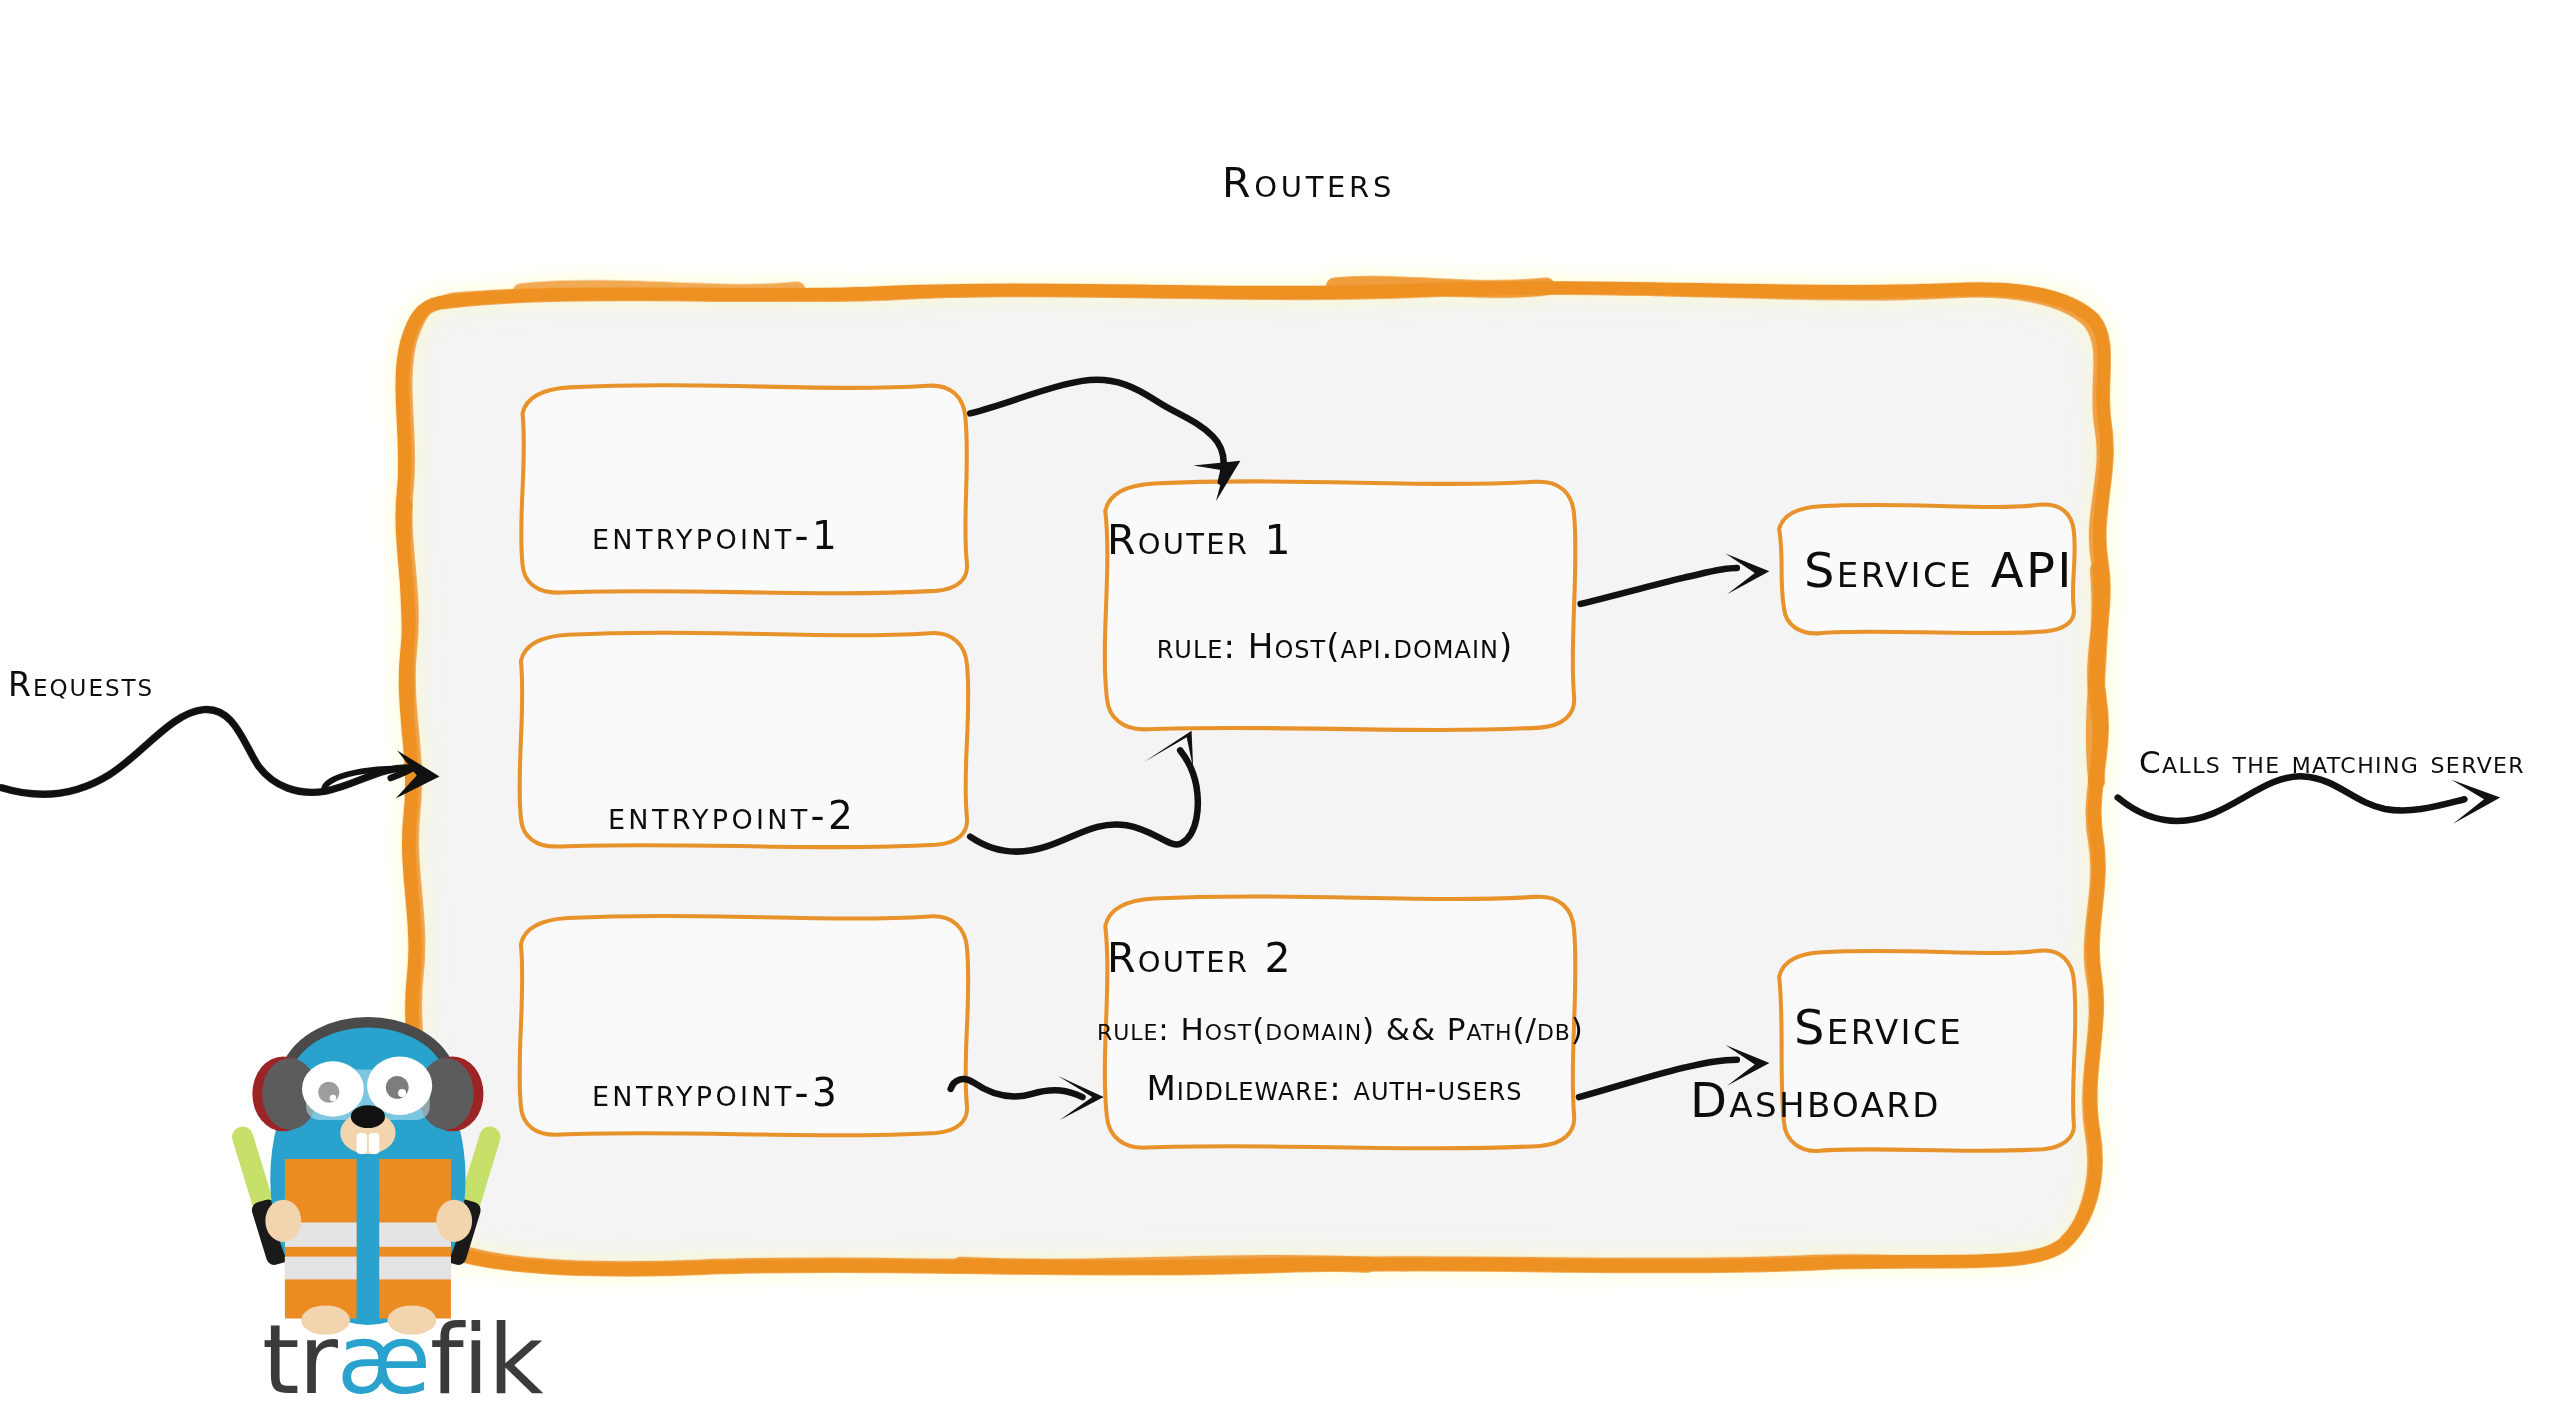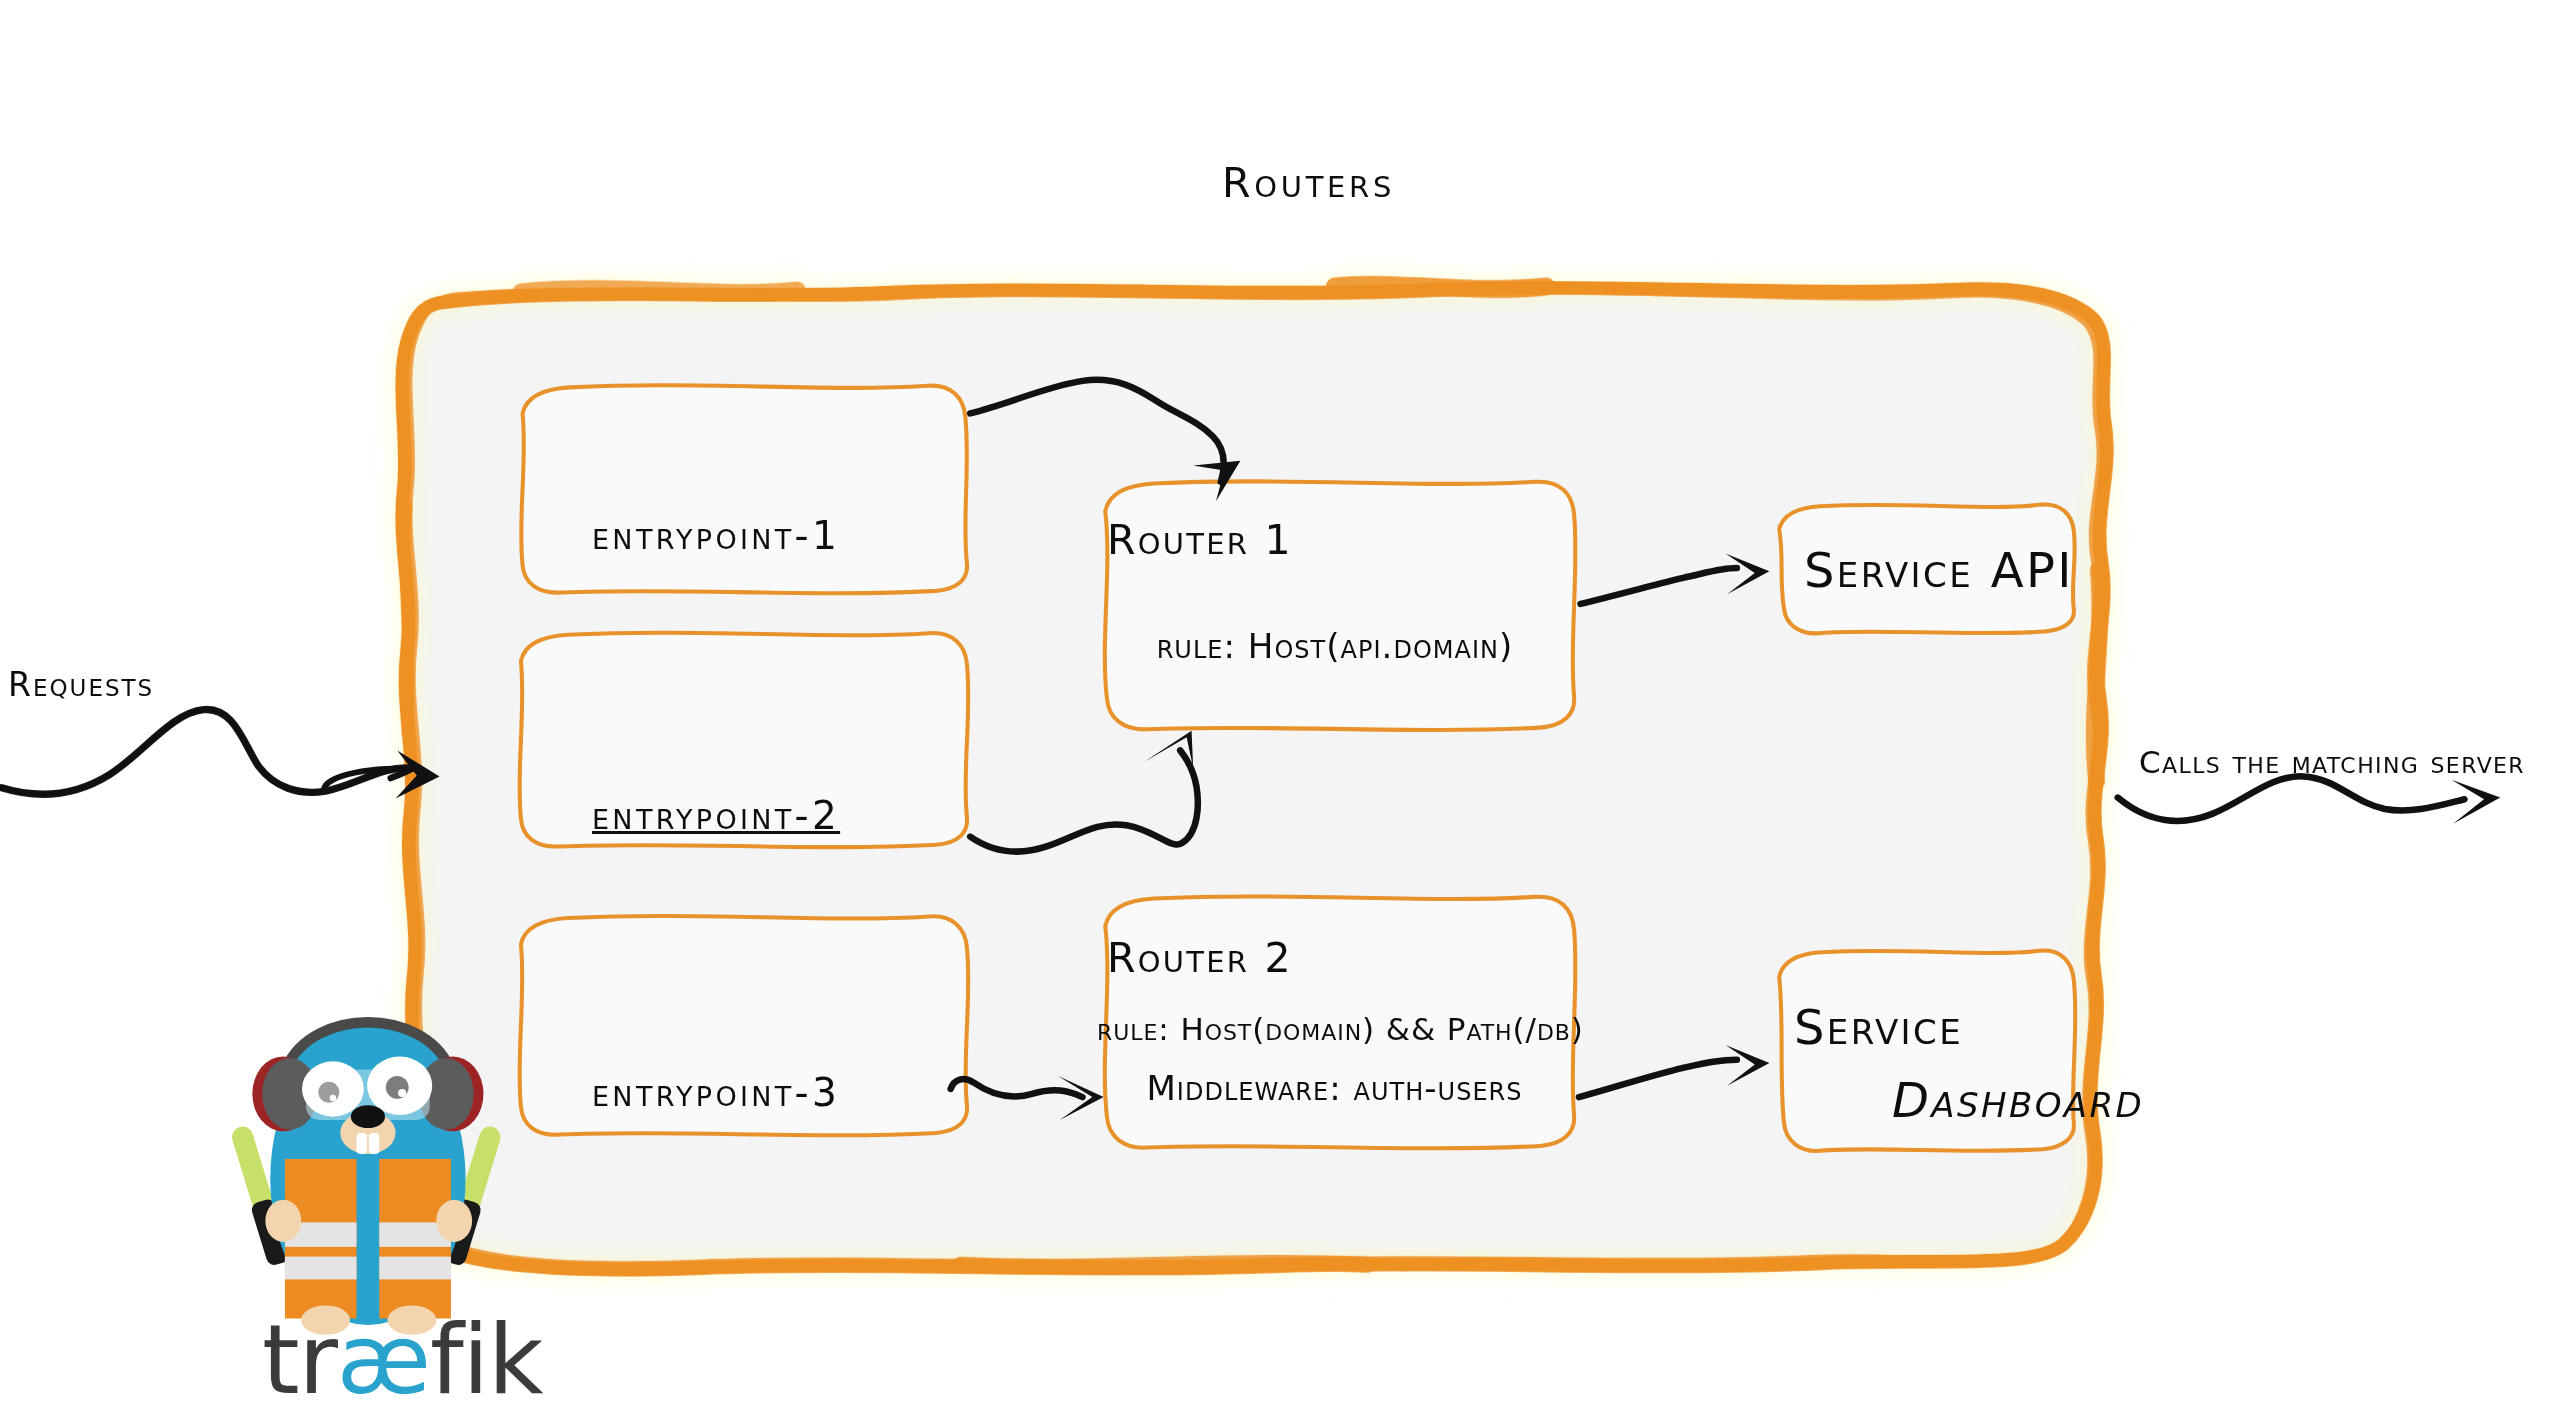--- a/index.html
+++ b/index.html
@@ -66,21 +66,21 @@
     font-size: 31px;
     letter-spacing: 0.045em;
   }
 
   .ep-label {
     font-size: 39px;
     letter-spacing: 0.085em;
     margin-top: 40px;
   }
   .ep1 { left: 592px; top: 475px; }
-  .ep2 { left: 592px; top: 755px; text-decoration: underline; }
+  .ep2 { left: 608px; top: 755px; }
   .ep3 { left: 592px; top: 1032px; }
 
   .router-title {
     font-size: 41px;
     letter-spacing: 0.055em;
     text-align: left;
   }
   .router-line {
     font-size: 34px;
     letter-spacing: 0.03em;
@@ -93,21 +93,21 @@
   .r2-rule  { left: 1097px; top: 1012px; width: 475px; font-size: 31px; }
   .r2-mw    { left: 1097px; top: 1070px; width: 475px; font-size: 34px; }
 
   .svc-label {
     font-size: 48px;
     letter-spacing: 0.05em;
     text-align: center;
   }
   .svc-api { left: 1804px; top: 544px; }
   .svc-dash-1 { left: 1794px; top: 1001px; }
-  .svc-dash-2 { left: 1892px; top: 1074px; font-style: italic; }
+  .svc-dash-2 { left: 1690px; top: 1074px; }
 
   .wordmark {
     position: absolute;
     left: 262px; top: 1312px;
     font-family: "DejaVu Sans", sans-serif;
     font-size: 96px;
     font-weight: 400;
     color: #3b3b3b;
     letter-spacing: -0.012em;
     z-index: 8;

